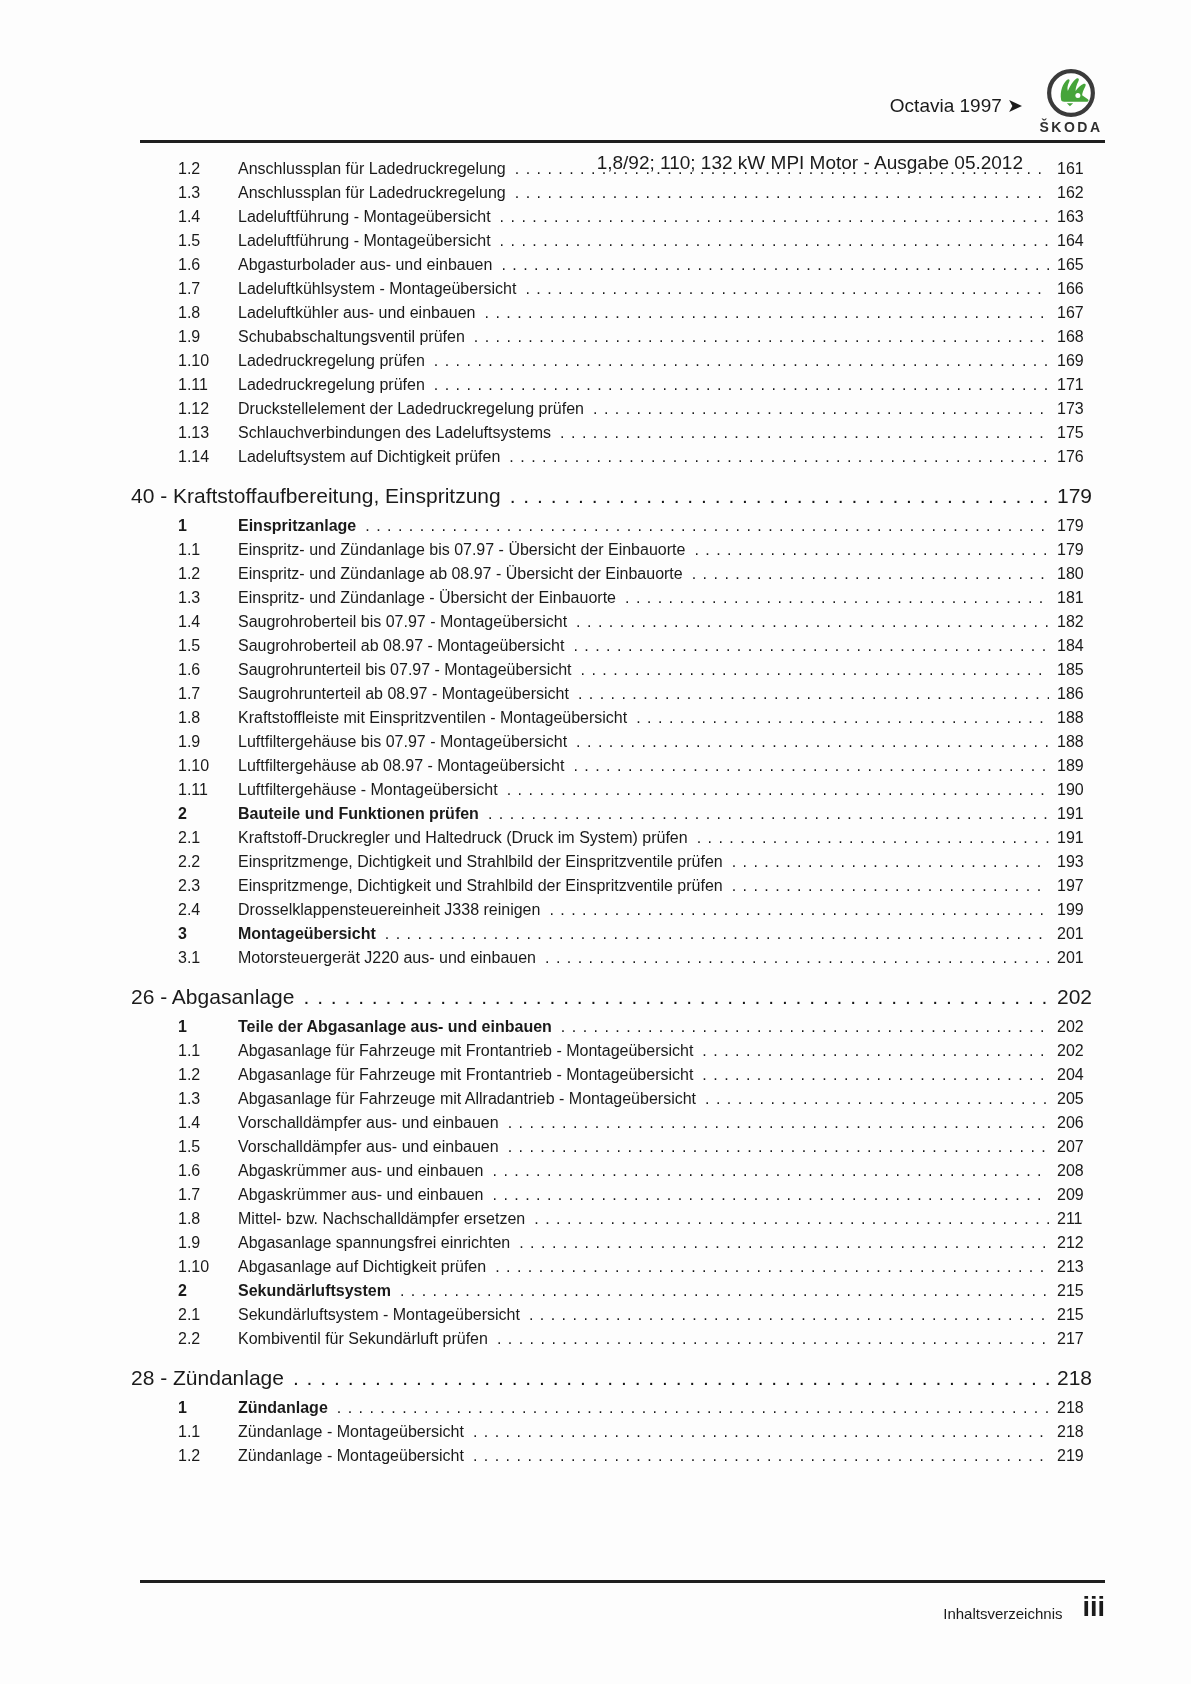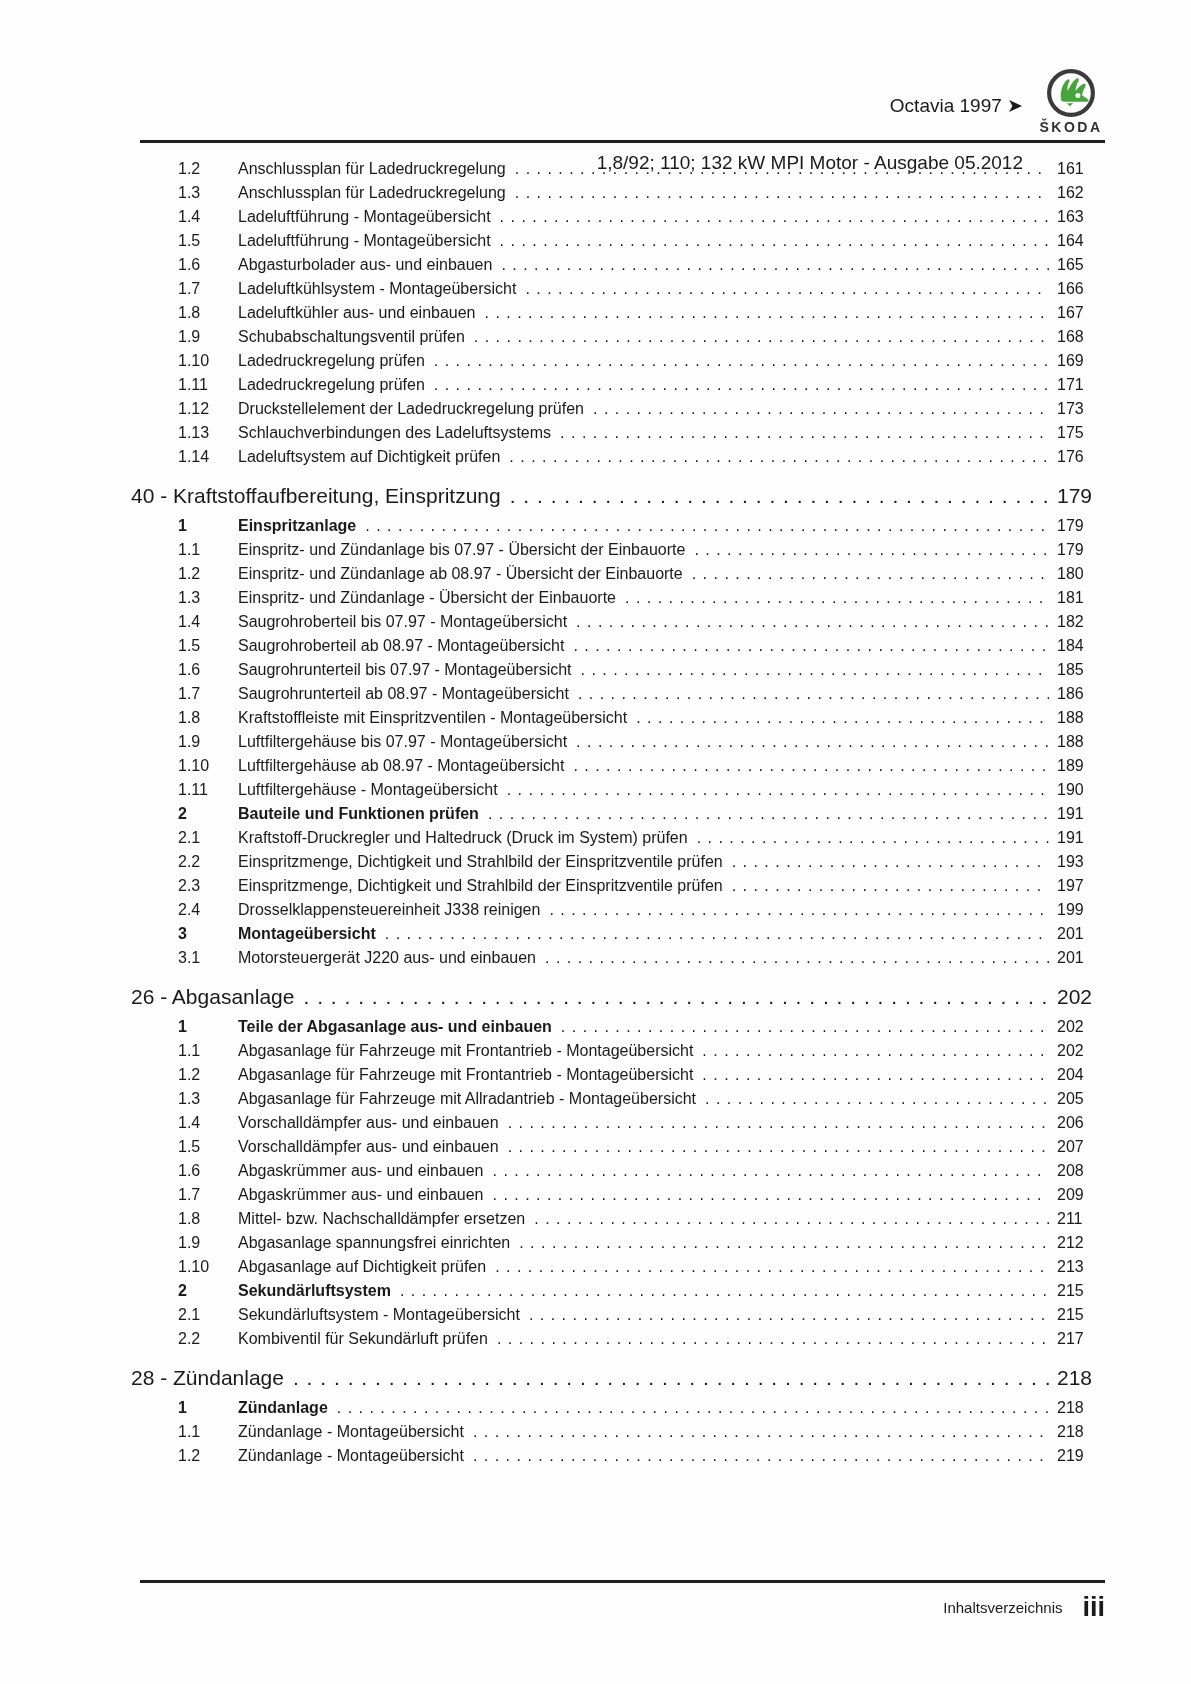--- a/index.html
+++ b/index.html
@@ -64,21 +64,21 @@
   .pageno { flex: 0 0 auto; min-width: 46px; text-align: left; }
   .bold .num, .bold .title { font-weight: bold; }
 
   
   .rule-bottom {
     position: absolute; top: 1580px; left: 140px; right: 86px;
     height: 3px; background: #1f1f1f;
   }
   .footer {
     position: absolute; top: 1592px; right: 86px;
-    display: flex; align-items: center; gap: 20px;
+    display: flex; align-items: flex-end; gap: 20px;
   }
   .footer-label { font-size: 15px; color: #1a1a1a; }
   .footer-page { font-size: 27px; font-weight: bold; line-height: 30px; }
 </style>
 </head>
 <body>
 
 <div class="page">
 
   <div class="header-line1">Octavia 1997 ➤</div>

